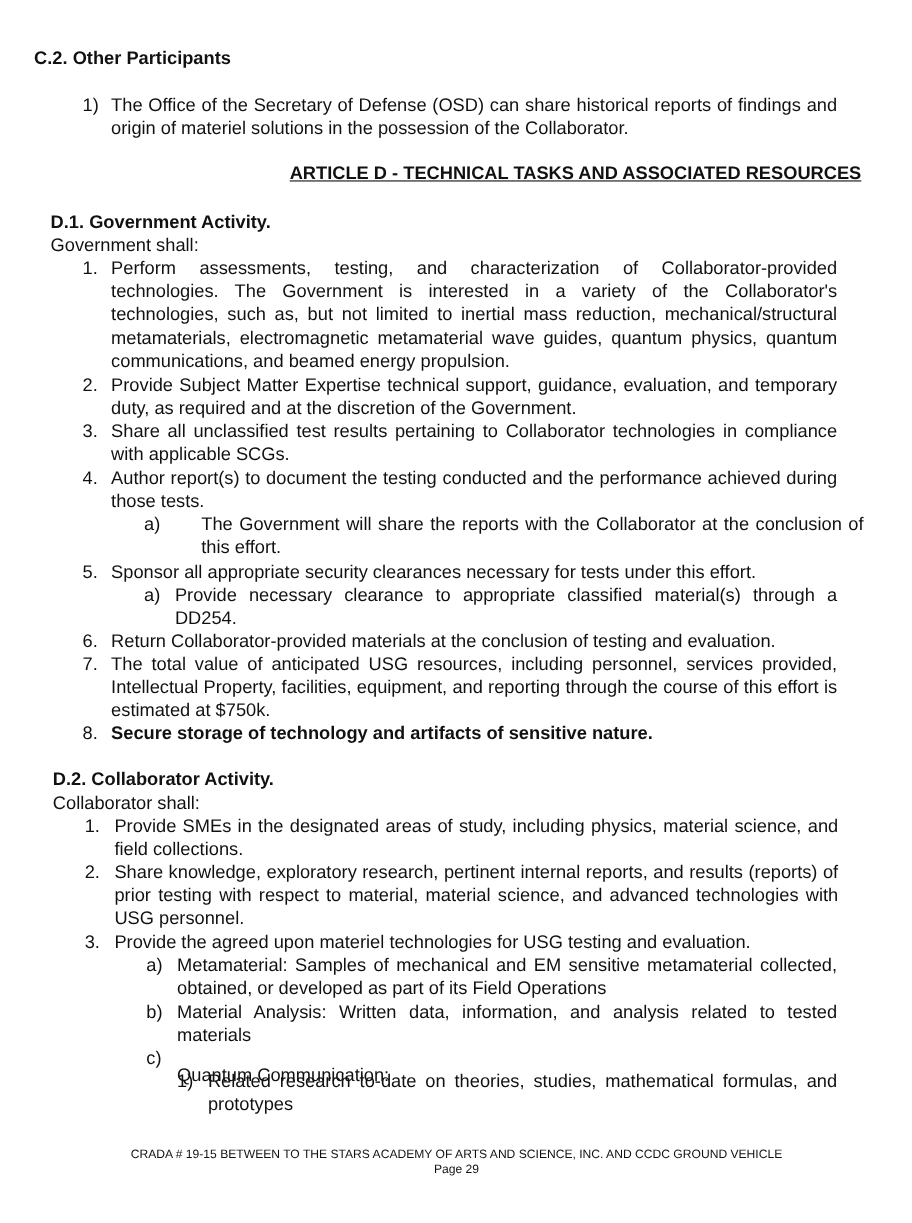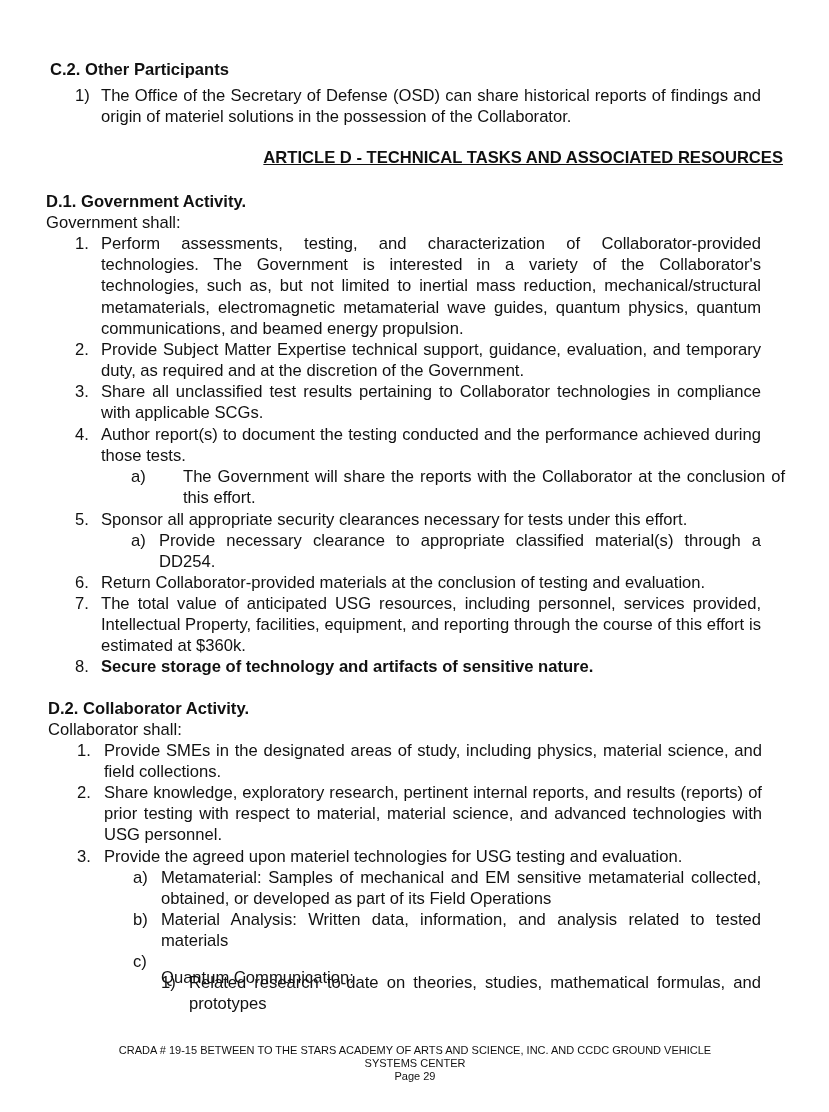--- a/index.html
+++ b/index.html
@@ -13,21 +13,21 @@
   .item .mk { position: absolute; left: 0; top: 0; }
   .item .tx { position: absolute; top: 0; text-align: justify; }
   .footer { position: absolute; left: 60px; width: 710px; text-align: center;
             font-size: 11px; line-height: 13px; top: 1044px; }
 </style>
 </head>
 <body>
 
 <div class="page">
 
-  <div class="blk heading" style="left:50px; top:42px;margin-top:17px;">C.2. Other Participants</div>
+  <div class="blk heading" style="left:31px; top:42px;">C.2. Other Participants</div>
   <div class="item" style="left:75px; top:85px; width:690px;">
     <span class="mk">1)</span>
     <span class="tx" style="left:26px; width:660px;">The Office of the Secretary of Defense (OSD) can share historical reports of findings and origin of materiel solutions in the possession of the Collaborator.</span>
   </div>
 
   <div class="blk article" style="left:46px; top:147px; width:737px;text-align:right;">ARTICLE D - TECHNICAL TASKS AND ASSOCIATED RESOURCES</div>
 
   <div class="blk heading" style="left:46px; top:191px;">D.1. Government Activity.</div>
   <div class="blk" style="left:46px; top:212px;">Government shall:</div>
 
@@ -58,21 +58,21 @@
   <div class="item" style="left:131px; top:530px; width:634px;">
     <span class="mk">a)</span>
     <span class="tx" style="left:28px; width:602px;">Provide necessary clearance to appropriate classified material(s) through a DD254.</span>
   </div>
   <div class="item" style="left:75px; top:572px; width:690px;">
     <span class="mk">6.</span>
     <span class="tx" style="left:26px; width:660px;">Return Collaborator-provided materials at the conclusion of testing and evaluation.</span>
   </div>
   <div class="item" style="left:75px; top:593px; width:690px;">
     <span class="mk">7.</span>
-    <span class="tx" style="left:26px; width:660px;">The total value of anticipated USG resources, including personnel, services provided, Intellectual Property, facilities, equipment, and reporting through the course of this effort is estimated at $360k.</span>
+    <span class="tx" style="left:26px; width:660px;">The total value of anticipated USG resources, including personnel, services provided, Intellectual Property, facilities, equipment, and reporting through the course of this effort is estimated at $750k.</span>
   </div>
   <div class="item" style="left:75px; top:656px; width:690px;">
     <span class="mk">8.</span>
     <span class="tx" style="left:26px; width:660px;font-weight:bold;">Secure storage of technology and artifacts of sensitive nature.</span>
   </div>
 
   <div class="blk heading" style="left:48px; top:698px;">D.2. Collaborator Activity.</div>
   <div class="blk" style="left:48px; top:719px;">Collaborator shall:</div>
 
   <div class="item" style="left:77px; top:740px; width:688px;">
@@ -99,16 +99,15 @@
     <span class="mk">c)</span>
     <span class="tx" style="left:28px; width:600px;margin-top:16px;">Quantum Communication:</span>
   </div>
   <div class="item" style="left:161px; top:972px; width:604px;">
     <span class="mk">1)</span>
     <span class="tx" style="left:28px; width:572px;">Related research to-date on theories, studies, mathematical formulas, and prototypes</span>
   </div>
 
   <div class="footer">
     <div>CRADA # 19-15 BETWEEN TO THE STARS ACADEMY OF ARTS AND SCIENCE, INC. AND CCDC GROUND VEHICLE</div>
-    <div>SYSTEMS CENTER</div>
     <div>Page 29</div>
   </div>
 </div>
 
 </body></html>

